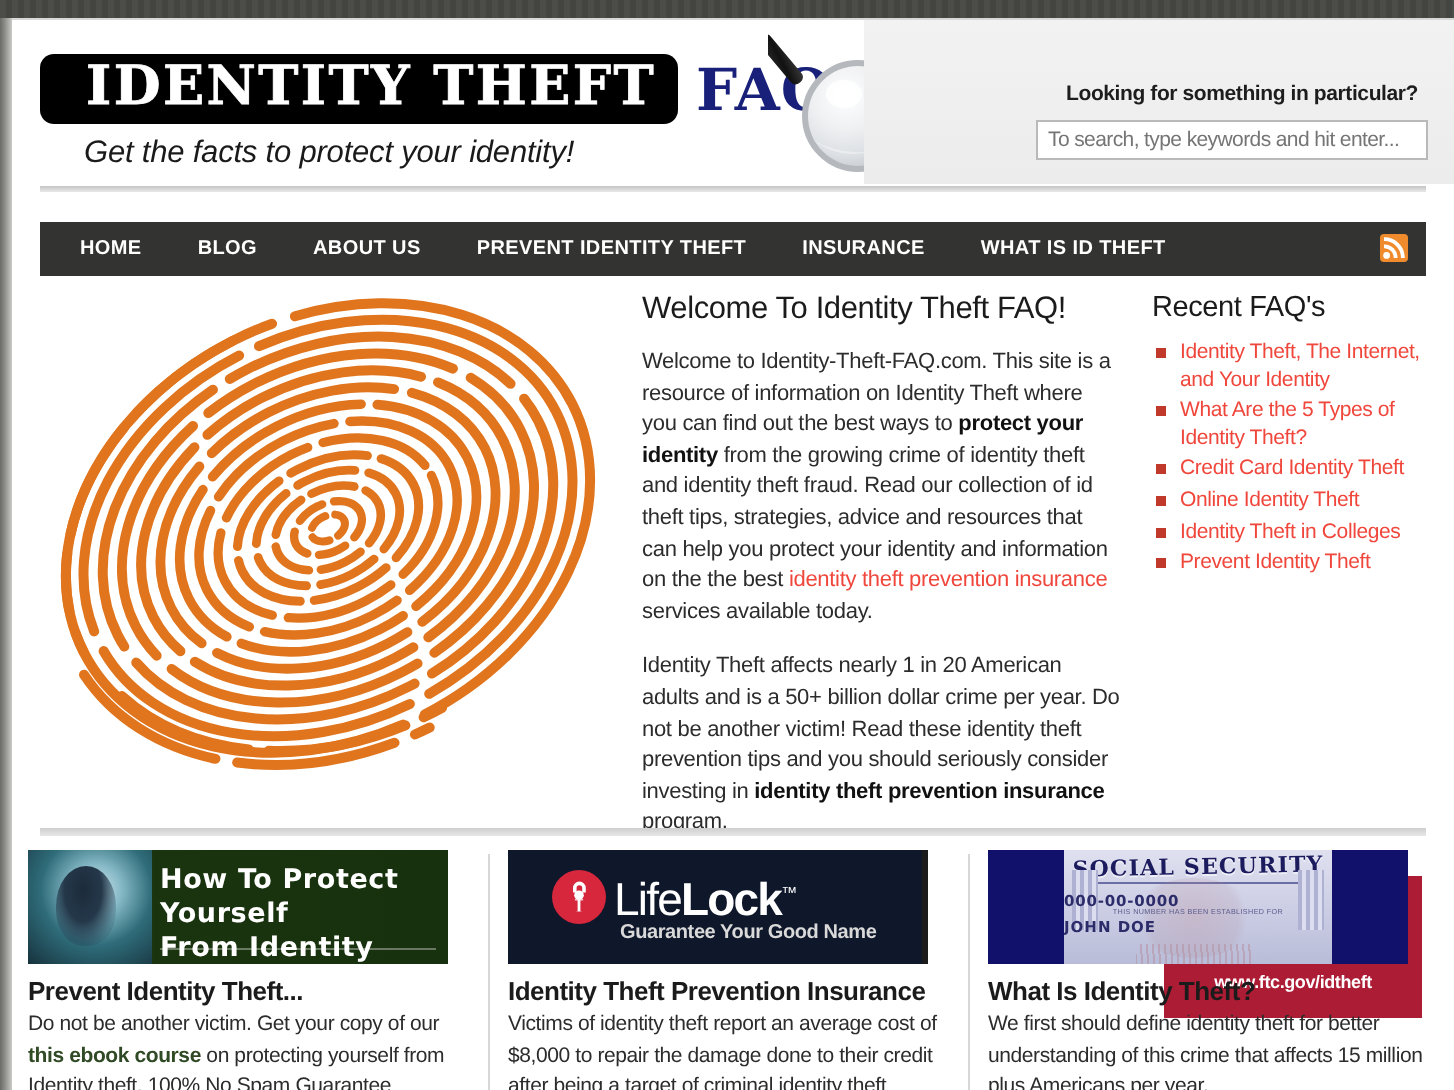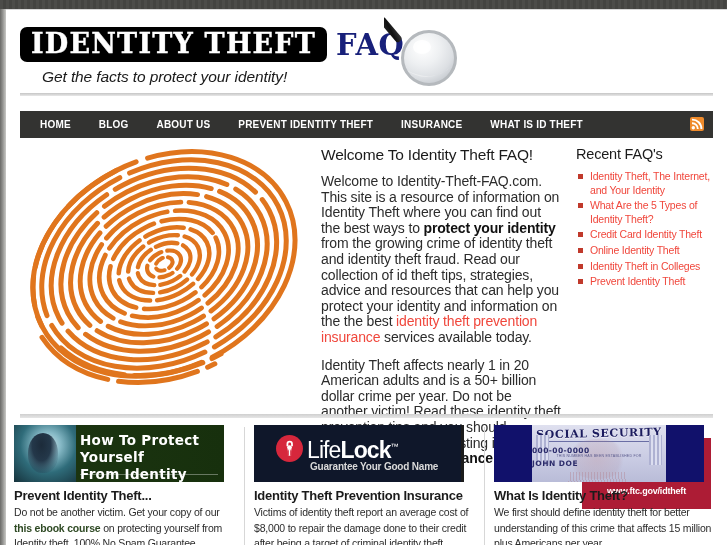--- a/index.html
+++ b/index.html
@@ -33,21 +33,21 @@
     height: 92px;
     background: #ffffff;
   }
   #logoblock {
     position: absolute; left: 14px; top: 17px;
   }
   .logo-row { display: flex; align-items: center; }
   .logo-badge {
     background: #000;
     border-radius: 7px;
-    padding: 3px 11px 5px 11px;
+    padding: 3px 11px 5px 23px;
     display: inline-block;
   }
   .logo-badge span {
     font-family: "DejaVu Serif", serif;
     font-weight: bold;
     font-size: 27px;
     letter-spacing: 1.2px;
     color: #fff;
     -webkit-text-stroke: 0.4px #fff;
     line-height: 1;
@@ -141,21 +141,21 @@
   }
   #article h1 {
     margin: 0 0 10px 0;
     font-size: 15.5px;
     font-weight: normal;
     color: #1b1b1b;
     letter-spacing: -0.2px;
   }
   #article p {
     margin: 0 0 12px 0;
-    font-size: 14px;
+    font-size: 11px;
     line-height: 15.6px;
     color: #2c2c2c;
     letter-spacing: -0.15px;
   }
   #article b { font-weight: bold; color: #111; }
   #article a.red { color: #f0473c; text-decoration: none; }
 
   
   #sidebar {
     position: absolute; left: 570px; top: 8px; width: 140px;
@@ -414,20 +414,24 @@
         <g transform="translate(2,2)">
           <rect x="1" y="1" width="7" height="30" rx="3" fill="url(#handg)" transform="rotate(-40 4 16)"></rect>
           <circle cx="43" cy="44" r="26" fill="none" stroke="#b5b9bd" stroke-width="4"></circle>
           <circle cx="43" cy="44" r="25" fill="url(#lensg)"></circle>
           <ellipse cx="36" cy="33" rx="9" ry="7" fill="#ffffff" opacity="0.85"></ellipse>
           <path d="M20 56 Q43 72 66 52 Q48 70 20 56 Z" fill="#ffffff" opacity="0.35"></path>
         </g>
       </svg>
     </div>
 
+    <div id="searchpanel">
+      <div id="searchlabel">Looking for something in particular?</div>
+      <input id="searchinput" type="text" placeholder="To search, type keywords and hit enter..." style="">
+    </div>
 
     <div id="headrule"></div>
   </div>
 
   <div id="nav">
     <a class="navitem" href="#">HOME</a>
     <a class="navitem" href="#">BLOG</a>
     <a class="navitem" href="#">ABOUT US</a>
     <a class="navitem" href="#">PREVENT IDENTITY THEFT</a>
     <a class="navitem" href="#">INSURANCE</a>

